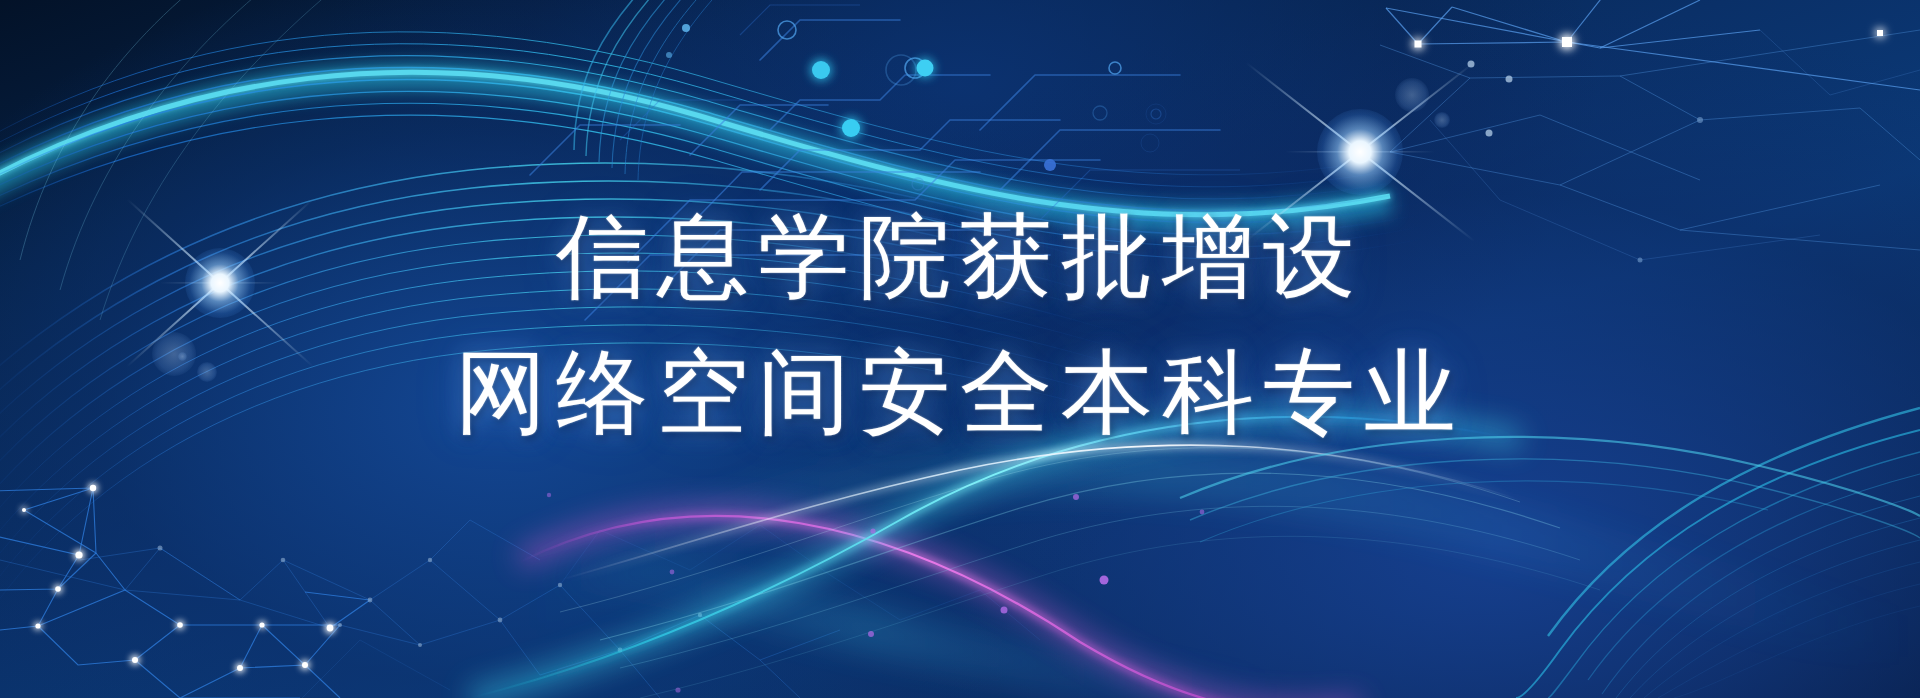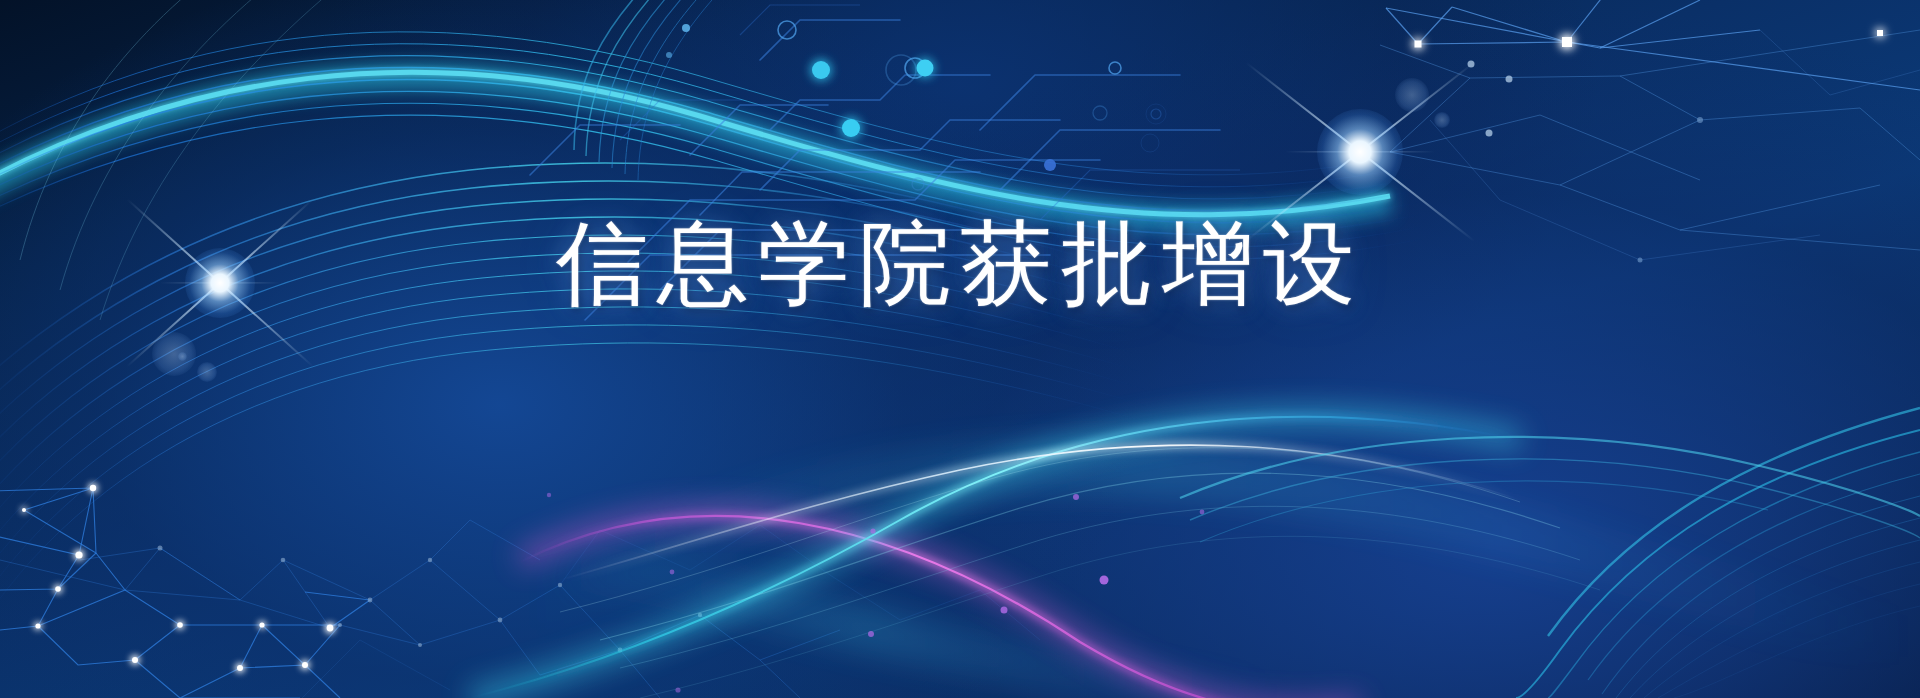--- a/index.html
+++ b/index.html
@@ -24,21 +24,21 @@
   #title-block {
     position:absolute;
     left:0; right:0;
     top:196px;
     text-align:center;
     z-index:40;
   }
   .title-line {
     display:block;
     color:#ffffff;
-    font-family:Liberation Serif, serif;
+    font-family:Liberation Mono, monospace;
     font-size:92px;
     line-height:136px;
     letter-spacing:9px;
     font-weight:400;
     text-shadow:
        0 0 2px rgba(255,255,255,0.55),
        0 0 22px rgba(120,185,255,0.45),
        0 0 48px rgba(60,140,255,0.30),
        2px 3px 9px rgba(0,12,40,0.55);
     white-space:nowrap;
@@ -465,15 +465,16 @@
     <div class="ray" style="width:290px; height:2.4px; transform:translate(-50%,-50%) rotate(38deg);"></div>
     <div class="ray" style="width:290px; height:2.4px; transform:translate(-50%,-50%) rotate(-38deg);"></div>
     <div class="ray" style="width:150px; height:1.3px; transform:translate(-50%,-50%) rotate(0deg); opacity:.6;"></div>
     <div class="core" style="width:86px; height:86px;"></div>
   </div>
   <div class="orb" style="left:1395px; top:78px; width:34px; height:34px;"></div>
   <div class="orb" style="left:1434px; top:112px; width:16px; height:16px;"></div>
 
   <div id="title-block">
     <span class="title-line">信息学院获批增设</span>
+    <span class="title-line">网络空间安全本科专业</span>
   </div>
 
 </div>
 
 </body></html>

